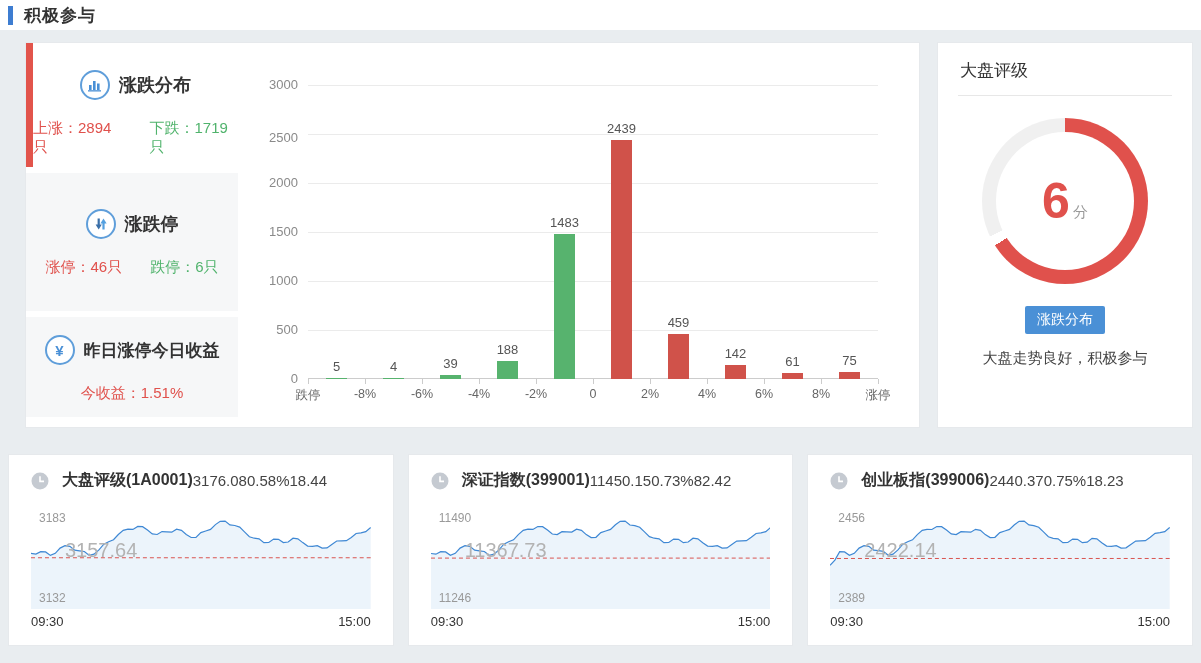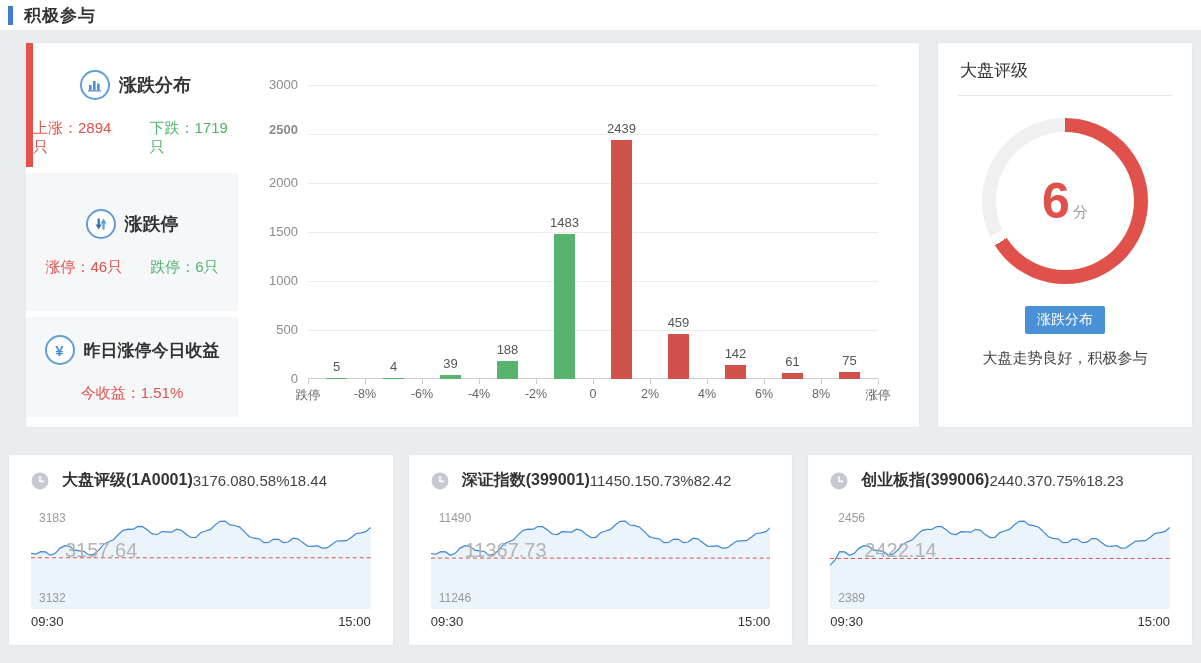--- a/index.html
+++ b/index.html
@@ -149,21 +149,21 @@
           <div class="ylab" style="top: 286px; left: -62px;">0</div>
           <div class="gl" style="top: 245px;"></div>
           <div class="ylab" style="top: 237px; left: -62px;">500</div>
           <div class="gl" style="top: 196px;"></div>
           <div class="ylab" style="top: 188px; left: -62px;">1000</div>
           <div class="gl" style="top: 147px;"></div>
           <div class="ylab" style="top: 139px; left: -62px;">1500</div>
           <div class="gl" style="top: 98px;"></div>
           <div class="ylab" style="top: 90px; left: -62px;">2000</div>
           <div class="gl" style="top: 49px;"></div>
-          <div class="ylab" style="top: 37px; left: -62px; font-weight: bold;">2500</div>
+          <div class="ylab" style="top: 45px; left: -62px;">2500</div>
           <div class="gl" style="top: 0px;"></div>
           <div class="ylab" style="top: -8px; left: -62px;">3000</div>
           <div class="xtick" style="left: 0px;"></div>
           <div class="xlab" style="left: -29px;">跌停</div>
           <div class="xtick" style="left: 57px;"></div>
           <div class="xlab" style="left: 28px;">-8%</div>
           <div class="xtick" style="left: 114px;"></div>
           <div class="xlab" style="left: 85px;">-6%</div>
           <div class="xtick" style="left: 171px;"></div>
           <div class="xlab" style="left: 142px;">-4%</div>

